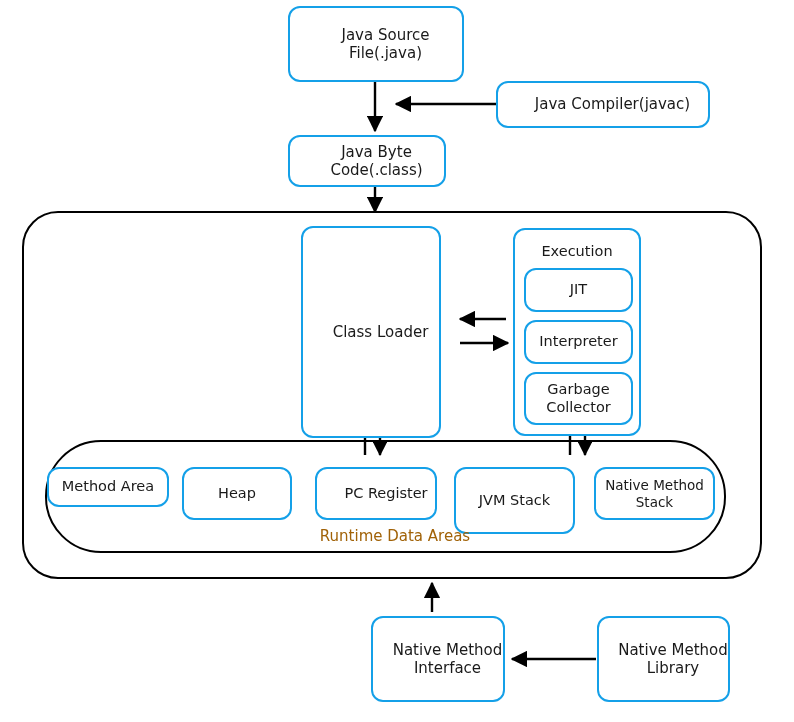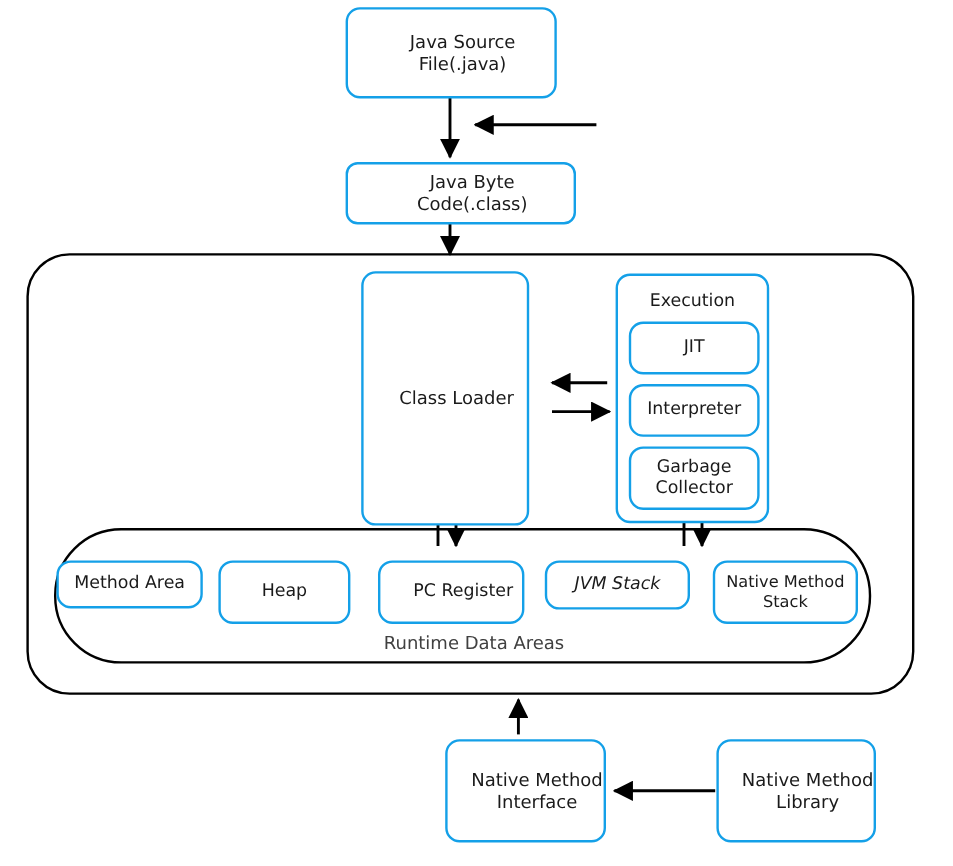--- a/index.html
+++ b/index.html
@@ -61,21 +61,21 @@
     height: 113px;
     border-radius: 56px;
     display: block;
   }
   #runtime-label {
     position: absolute;
     left: 0;
     right: 0;
     bottom: 6px;
     text-align: center;
-    color: #404040;
+    color: #a16207;
     margin-top: 28px;
   }
   
   #arrows {
     position: absolute;
     left: 0;
     top: 0;
     width: 794px;
     height: 722px;
     pointer-events: none;
@@ -115,22 +115,25 @@
     <line x1="432" y1="612" x2="432" y2="583" stroke="#000" stroke-width="2.4" marker-end="url(#ah)"></line>
 
     <line x1="596" y1="659" x2="512" y2="659" stroke="#000" stroke-width="2.4" marker-end="url(#ah)"></line>
   </svg>
 
   <div class="node blue-box fs15" style="left:288px; top:6px; width:176px; height:76px;">
     <span class="lbl">Java Source
 File(.java)</span>
   </div>
 
+  <div class="node blue-box fs15" style="left:496px; top:81px; width:214px; height:47px;">
+    <span class="lbl">Java Compiler(javac)</span>
+  </div>
 
-  <div class="node blue-box fs15" style="left:288px; top:135px; width:192px; height:52px;border-radius:10px;">
+  <div class="node blue-box fs15" style="left:288px; top:135px; width:158px; height:52px;">
     <span class="lbl">Java Byte
 Code(.class)</span>
   </div>
 
   <div class="node black-box" id="jvm-container"></div>
 
   <div class="node blue-box" style="left:513px; top:228px; width:128px; height:208px; display:block;">
     <div style="position:absolute; left:0; right:0; top:13px; text-align:center;
                 font-size:14.5px; color:#1a1a1a;">Execution</div>
 
@@ -159,21 +162,21 @@
     </div>
 
     <div class="node blue-box fs14" style="left:135px; top:25px; width:110px; height:53px;">
       <span class="lbl">Heap</span>
     </div>
 
     <div class="node blue-box fs14" style="left:268px; top:25px; width:122px; height:53px;padding-left:20px;">
       <span class="lbl">PC Register</span>
     </div>
 
-    <div class="node blue-box fs14" style="left:407px; top:25px; width:121px; height:41px;font-style:italic;">
+    <div class="node blue-box fs14" style="left:407px; top:25px; width:121px; height:67px;">
       <span class="lbl">JVM Stack</span>
     </div>
 
     <div class="node blue-box fs13" style="left:547px; top:25px; width:121px; height:53px;">
       <span class="lbl">Native Method
 Stack</span>
     </div>
 
     <div id="runtime-label" class="fs15">Runtime Data Areas</div>
   </div>

